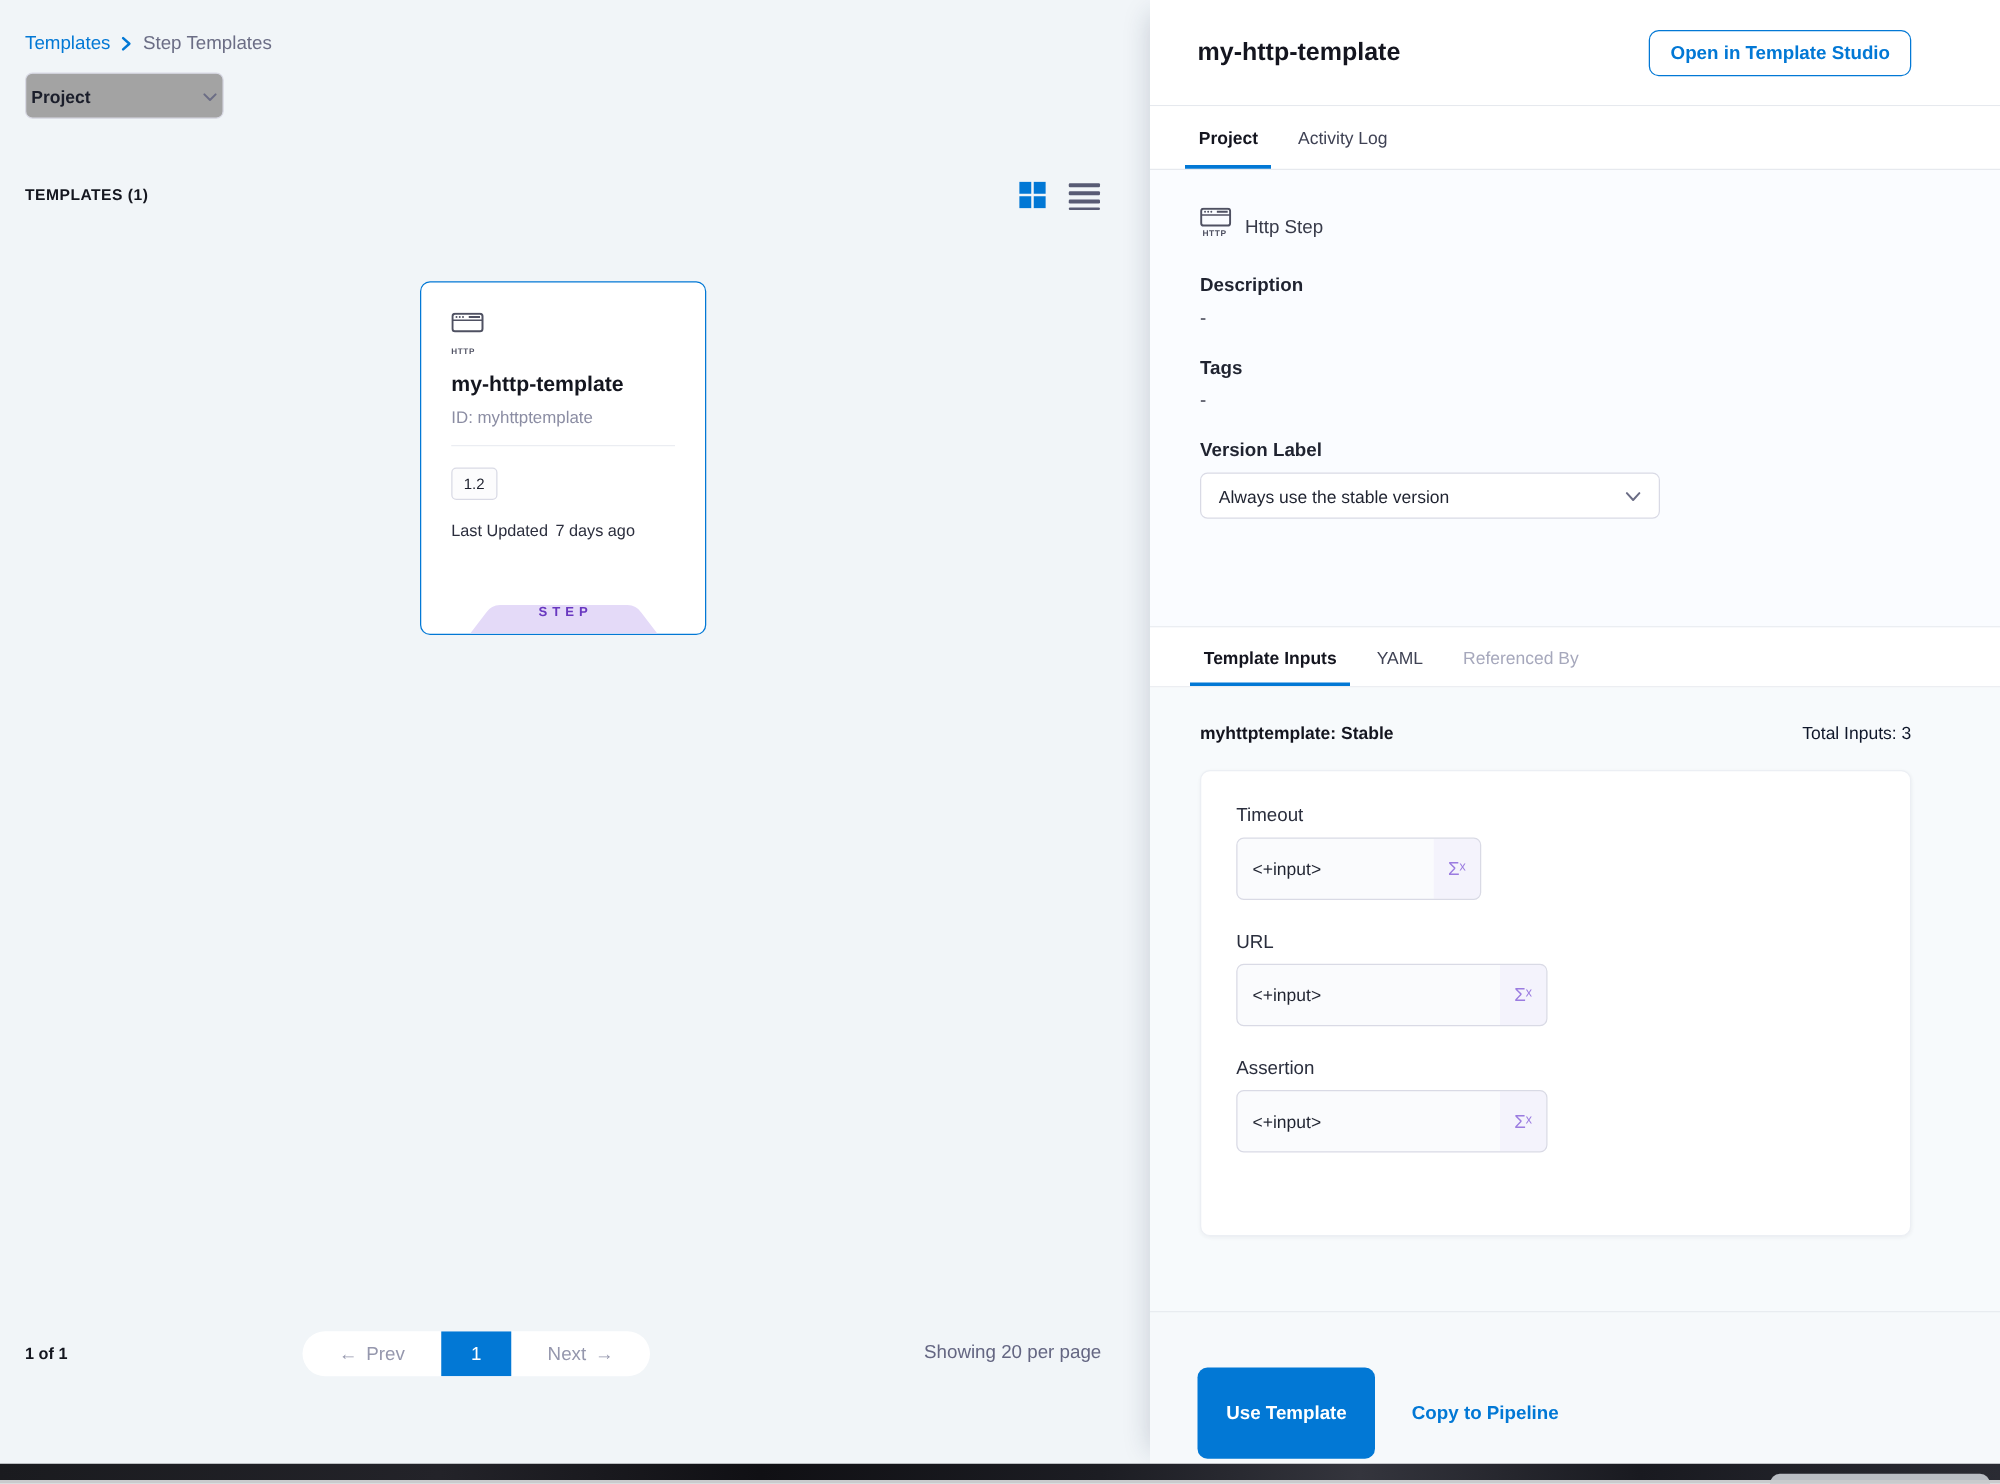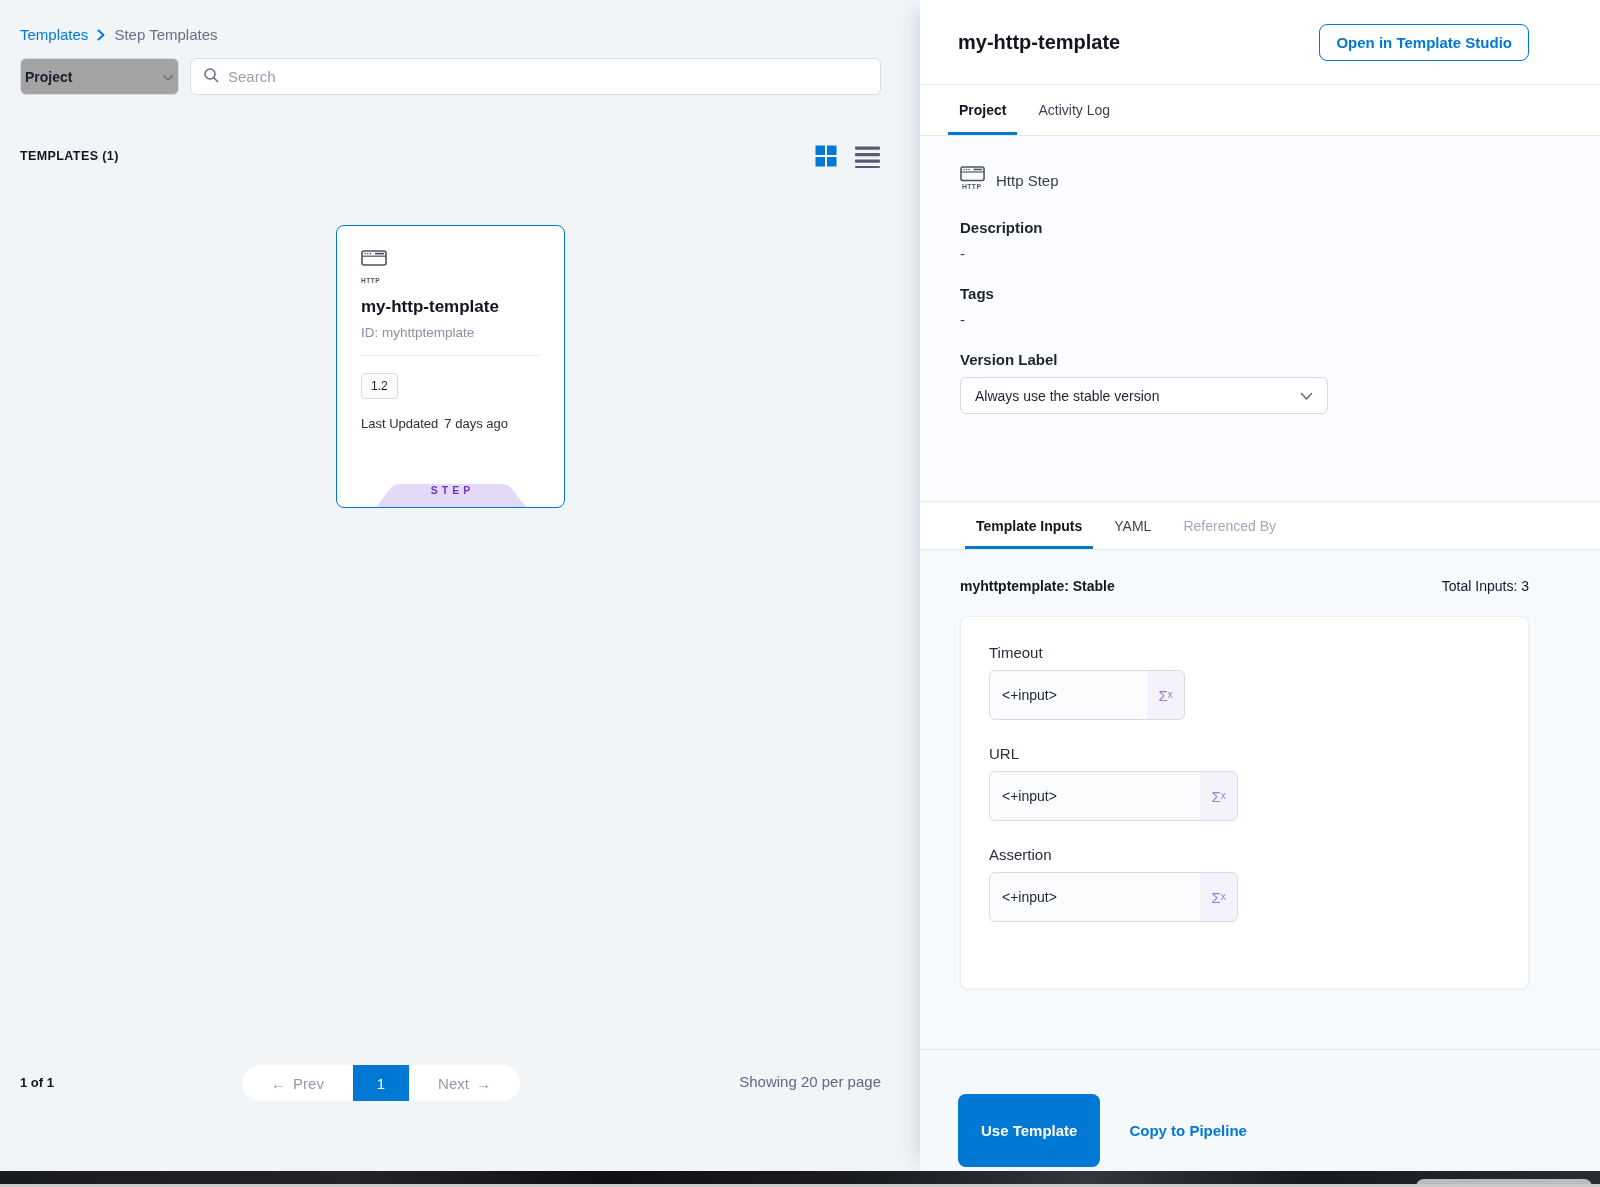--- a/index.html
+++ b/index.html
@@ -100,21 +100,21 @@
 
   .details-section { height:366px; background:#fafcff; padding:30px 71px 0 40px; border-bottom:1px solid #e6e9ee; }
   .field-label { font-size:15px; font-weight:700; color:#1f2330; margin-bottom:9px; }
   .type-row { display:flex; align-items:center; gap:10px; margin-bottom:24px; font-size:15px; color:#383b4a; }
   .dash-value { font-size:15px; color:#383b4a; margin-bottom:23px; }
   .version-select {
     width:368px; height:37px; background:#fff; border:1px solid #d9dae5; border-radius:6px;
     display:flex; align-items:center; justify-content:space-between; padding:0 14px;
     font-size:14px; font-weight:500; color:#1f2330; cursor:pointer; margin-top:3px;
   }
-  .subtabs-row { height:48px; display:flex; align-items:stretch; padding-left:45px; border-bottom:1px solid #e6e9ee; background:#fff; }
+  .subtabs-row { height:48px; display:flex; align-items:stretch; padding-left:32px; border-bottom:1px solid #e6e9ee; background:#fff; }
 
   .inputs-section { height:500px; background:#f7fafc; padding:28px 71px 0 40px; border-bottom:1px solid #e4e7ec; }
   .inputs-header { display:flex; align-items:baseline; justify-content:space-between; }
   .inputs-title { font-size:14px; font-weight:700; color:#14151f; }
   .inputs-total { font-size:14px; color:#0f172a;text-align:right; }
   .inputs-card {
     margin-top:22px; background:#fff; border:1px solid #eceff4; border-radius:8px;
     height:373px; padding:27px 28px; box-shadow:0 1px 3px rgba(30,40,60,.05);
   }
   .input-field { margin-bottom:25px; }
@@ -167,29 +167,20 @@
     </div>
 
     <div class="toolbar">
       <div class="scope-select">
         <span>Project</span>
         <span>
           <svg width="12" height="8" viewBox="0 0 12 8">
               <path d="M1.5 1.5 L6 6 L10.5 1.5" fill="none" stroke="#6b6d85" stroke-width="1.6" stroke-linecap="round" stroke-linejoin="round"></path>
             </svg>
         </span>
-      </div>
-      <div class="search-box">
-        <span>
-          <svg width="16" height="16" viewBox="0 0 16 16">
-              <circle cx="7" cy="7" r="5" fill="none" stroke="#6b6d85" stroke-width="1.6"></circle>
-              <line x1="11" y1="11" x2="14.5" y2="14.5" stroke="#6b6d85" stroke-width="1.6" stroke-linecap="round"></line>
-            </svg>
-        </span>
-        <input type="text" placeholder="Search" style="">
       </div>
     </div>
 
     <div class="list-header">
       <span class="list-heading">TEMPLATES (1)</span>
       <span class="view-toggles">
         <button class="view-btn">
           <svg width="24" height="24" viewBox="0 0 24 24">
             <rect x="1.5" y="1.5" width="9.5" height="9.5" fill="#0278d5"></rect>
               <rect x="13" y="1.5" width="9.5" height="9.5" fill="#0278d5"></rect>

